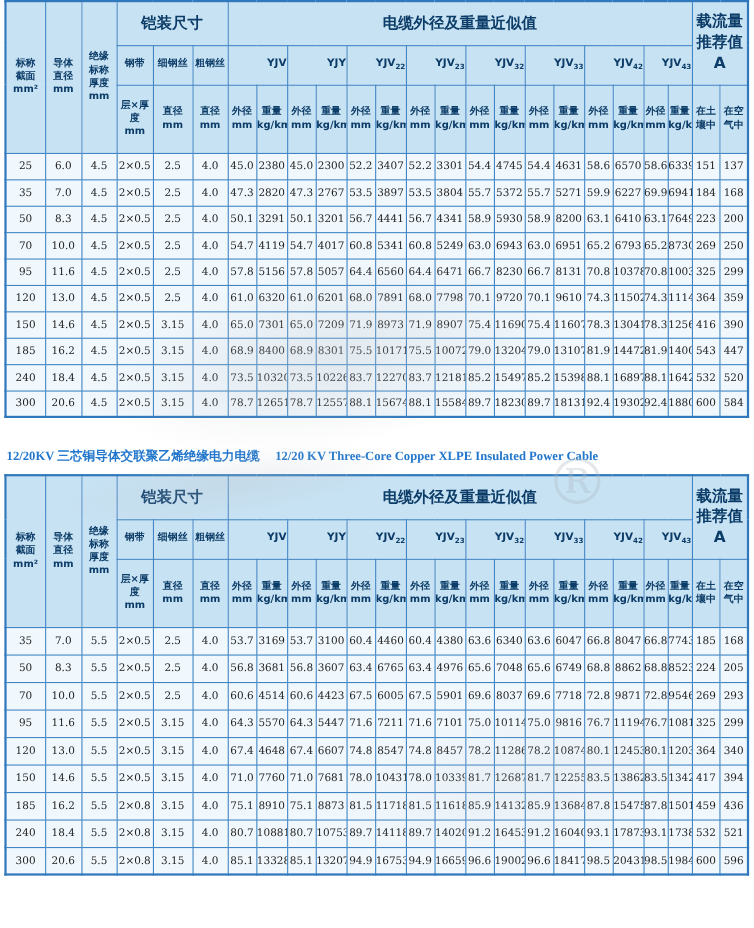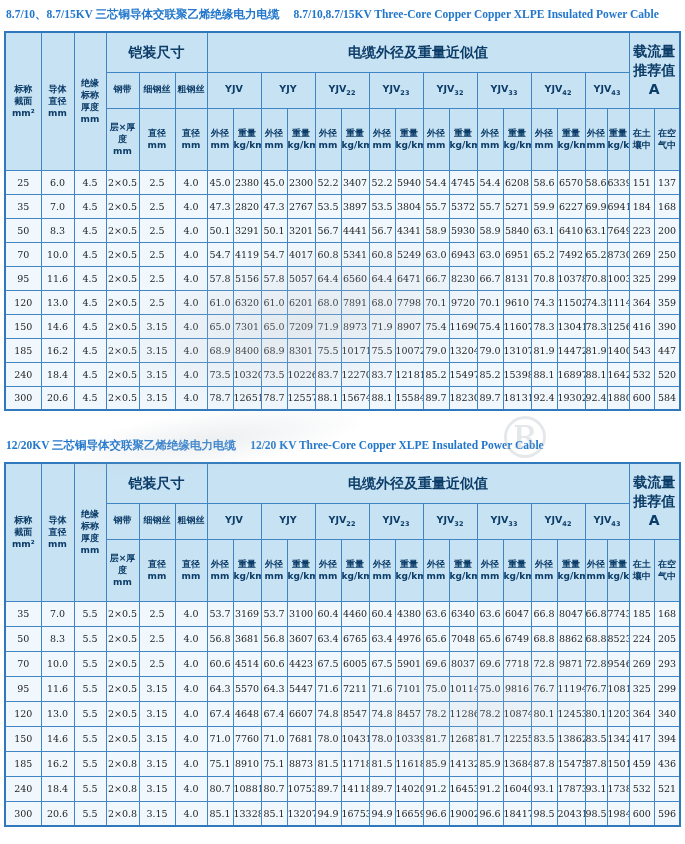--- a/index.html
+++ b/index.html
@@ -7,21 +7,21 @@
   .page{position:relative;width:685px;height:844px;background:#fff;overflow:hidden;}
   .title{margin:7px 4px 9px 6px;font-family:"Liberation Serif","DejaVu Serif",serif;
          font-weight:bold;font-size:11.5px;color:#2277cc;white-space:nowrap;}
   .title .en{margin-left:14px;}
   table{border-collapse:collapse;table-layout:fixed;margin:0 4px;width:677px;
         border:2px solid #2f78bb;background:#f1f8fd;}
   th,td{border:1px solid #4185c4;text-align:center;vertical-align:middle;
         padding:0;overflow:hidden;}
   th{background:#c7e2f3;color:#0c3c68;font-weight:bold;font-size:9px;line-height:1.3;}
   th.grp{font-size:14px;}
-  th.type{font-size:9.5px;}
+  th.type{font-size:9.5px;text-align:right;}
   th sub{font-size:6.5px;}
   .hline{line-height:1.35;}
   td{background:#f1f8fd;color:#1d1d1d;font-size:9.5px;
      font-family:"DejaVu Serif","Liberation Serif",serif;}
   thead tr.r1{height:40px;} thead tr.r2{height:36px;} thead tr.r3{height:62px;}
   table.t0 tbody tr{height:24px;} table.t1 tbody tr{height:25px;}
   .gap{height:20px;}
   .wm{position:absolute;pointer-events:none;}
   .wm-swirl1{left:80px;top:240px;width:440px;height:170px;transform:rotate(-10deg);
      background:radial-gradient(ellipse at center, rgba(190,197,205,0.30), rgba(255,255,255,0) 68%);}
@@ -30,23 +30,20 @@
   .wm-swirl3{left:300px;top:640px;width:360px;height:140px;transform:rotate(-10deg);
      background:radial-gradient(ellipse at center, rgba(195,202,208,0.18), rgba(255,255,255,0) 70%);}
   .wm-reg{left:496px;top:404px;font-size:58px;color:rgba(170,182,194,0.32);
      font-family:"DejaVu Serif","Liberation Serif",serif;}
 </style>
 </head>
 <body>
 
 <div class="page">
 
-  <div class="title">
-    <span>8.7/10、8.7/15KV 三芯铜导体交联聚乙烯绝缘电力电缆</span><span class="en">8.7/10,8.7/15KV Three-Core Copper Copper XLPE Insulated Power Cable</span>
-  </div>
 
   <table class="t0">
       <colgroup>
         <col style="width: 36px;">
         <col style="width: 33px;">
         <col style="width: 32px;">
         <col style="width: 33px;">
         <col style="width: 36px;">
         <col style="width: 32px;">
         <col style="width: 26px;">
@@ -200,25 +197,25 @@
           <td>2×0.5</td>
           <td>2.5</td>
           <td>4.0</td>
           <td>45.0</td>
           <td>2380</td>
           <td>45.0</td>
           <td>2300</td>
           <td>52.2</td>
           <td>3407</td>
           <td>52.2</td>
-          <td>5940</td>
+          <td>3301</td>
           <td>54.4</td>
           <td>4745</td>
           <td>54.4</td>
-          <td>6208</td>
+          <td>4631</td>
           <td>58.6</td>
           <td>6570</td>
           <td>58.6</td>
           <td>6339</td>
           <td>151</td>
           <td>137</td>
         </tr>
         <tr>
           <td>35</td>
           <td>7.0</td>
@@ -256,21 +253,21 @@
           <td>3291</td>
           <td>50.1</td>
           <td>3201</td>
           <td>56.7</td>
           <td>4441</td>
           <td>56.7</td>
           <td>4341</td>
           <td>58.9</td>
           <td>5930</td>
           <td>58.9</td>
-          <td>5840</td>
+          <td>8200</td>
           <td>63.1</td>
           <td>6410</td>
           <td>63.1</td>
           <td>7649</td>
           <td>223</td>
           <td>200</td>
         </tr>
         <tr>
           <td>70</td>
           <td>10.0</td>
@@ -284,21 +281,21 @@
           <td>4017</td>
           <td>60.8</td>
           <td>5341</td>
           <td>60.8</td>
           <td>5249</td>
           <td>63.0</td>
           <td>6943</td>
           <td>63.0</td>
           <td>6951</td>
           <td>65.2</td>
-          <td>7492</td>
+          <td>6793</td>
           <td>65.2</td>
           <td>8730</td>
           <td>269</td>
           <td>250</td>
         </tr>
         <tr>
           <td>95</td>
           <td>11.6</td>
           <td>4.5</td>
           <td>2×0.5</td>

